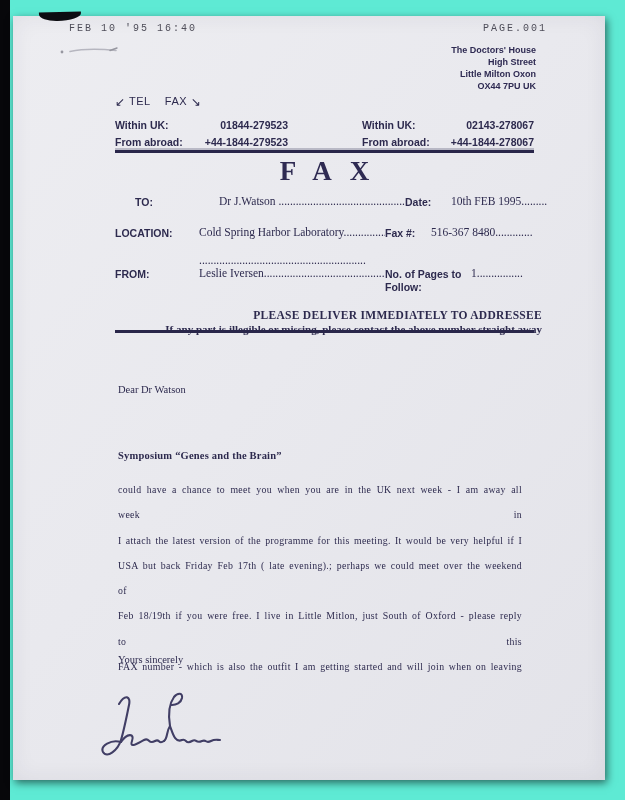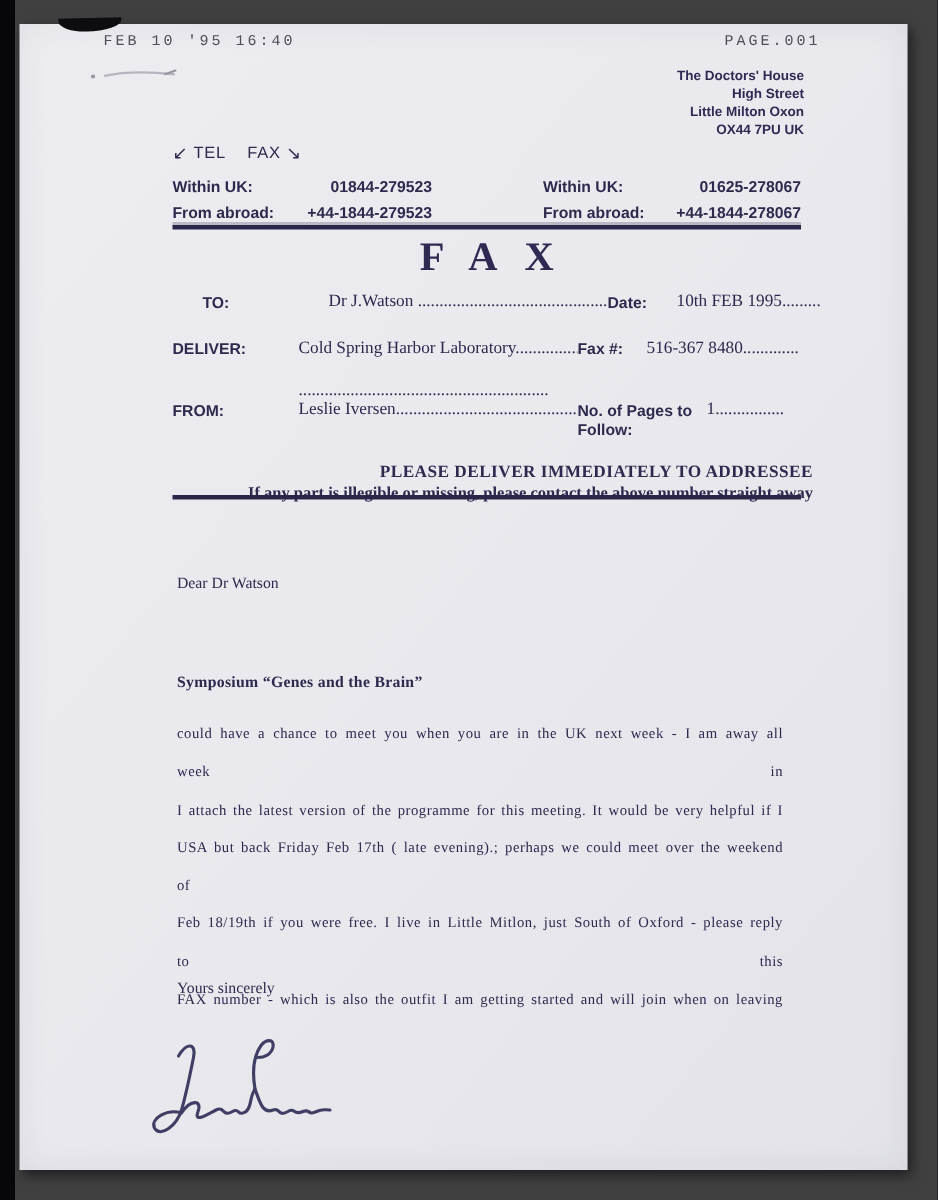--- a/index.html
+++ b/index.html
@@ -1,19 +1,19 @@
 <!DOCTYPE html>
 <html><head>
 <meta charset="utf-8">
 <style>
   * { margin:0; padding:0; box-sizing:border-box; }
   html,body { background:#101014; }
   .stage {
     position:relative; width:625px; height:800px; overflow:hidden;
-    background:#404040; font-family:"Liberation Serif", serif;
+    background:#5eead4; font-family:"Liberation Serif", serif;
   }
   .stage-leftstrip {
     position:absolute; left:0; top:0; width:10px; height:100%;
     background:#07070a;
   }
   .paper {
     position:absolute; left:13px; top:16px; width:592px; height:764px;
     background:linear-gradient(130deg, #ededf1 0%, #e9e9ee 45%, #e3e3e9 100%);
     color:#2d2a4e;
     box-shadow: inset 0 0 22px rgba(40,40,70,0.07), 2px 3px 8px rgba(0,0,0,0.55);
@@ -141,21 +141,21 @@
         <span class="arrow">↘</span>
       </div>
 
       <div class="phone-row r1">
         <span class="phone-col left">
           <span>Within UK:</span>
           <span>01844-279523</span>
         </span>
         <span class="phone-col right">
           <span>Within UK:</span>
-          <span>01625-278067</span>
+          <span>02143-278067</span>
         </span>
       </div>
       <div class="phone-row r2">
         <span class="phone-col left">
           <span>From abroad:</span>
           <span>+44-1844-279523</span>
         </span>
         <span class="phone-col right">
           <span>From abroad:</span>
           <span>+44-1844-278067</span>
@@ -167,21 +167,21 @@
       <div class="fax-title">FAX</div>
 
       <div class="form-row row-to">
         <span class="lbl">TO:</span>
         <span class="val">Dr J.Watson ....................................................</span>
         <span class="lbl">Date:</span>
         <span class="val">10th FEB 1995.........</span>
       </div>
 
       <div class="form-row row-location">
-        <span class="lbl">DELIVER:</span>
+        <span class="lbl">LOCATION:</span>
         <span class="val">Cold Spring Harbor Laboratory......................</span>
         <span class="lbl">Fax #:</span>
         <span class="val">516-367 8480.............</span>
       </div>
 
       <div class="form-row row-dots">
         <span></span>
         <span class="val">..........................................................</span>
         <span></span>
       </div>

